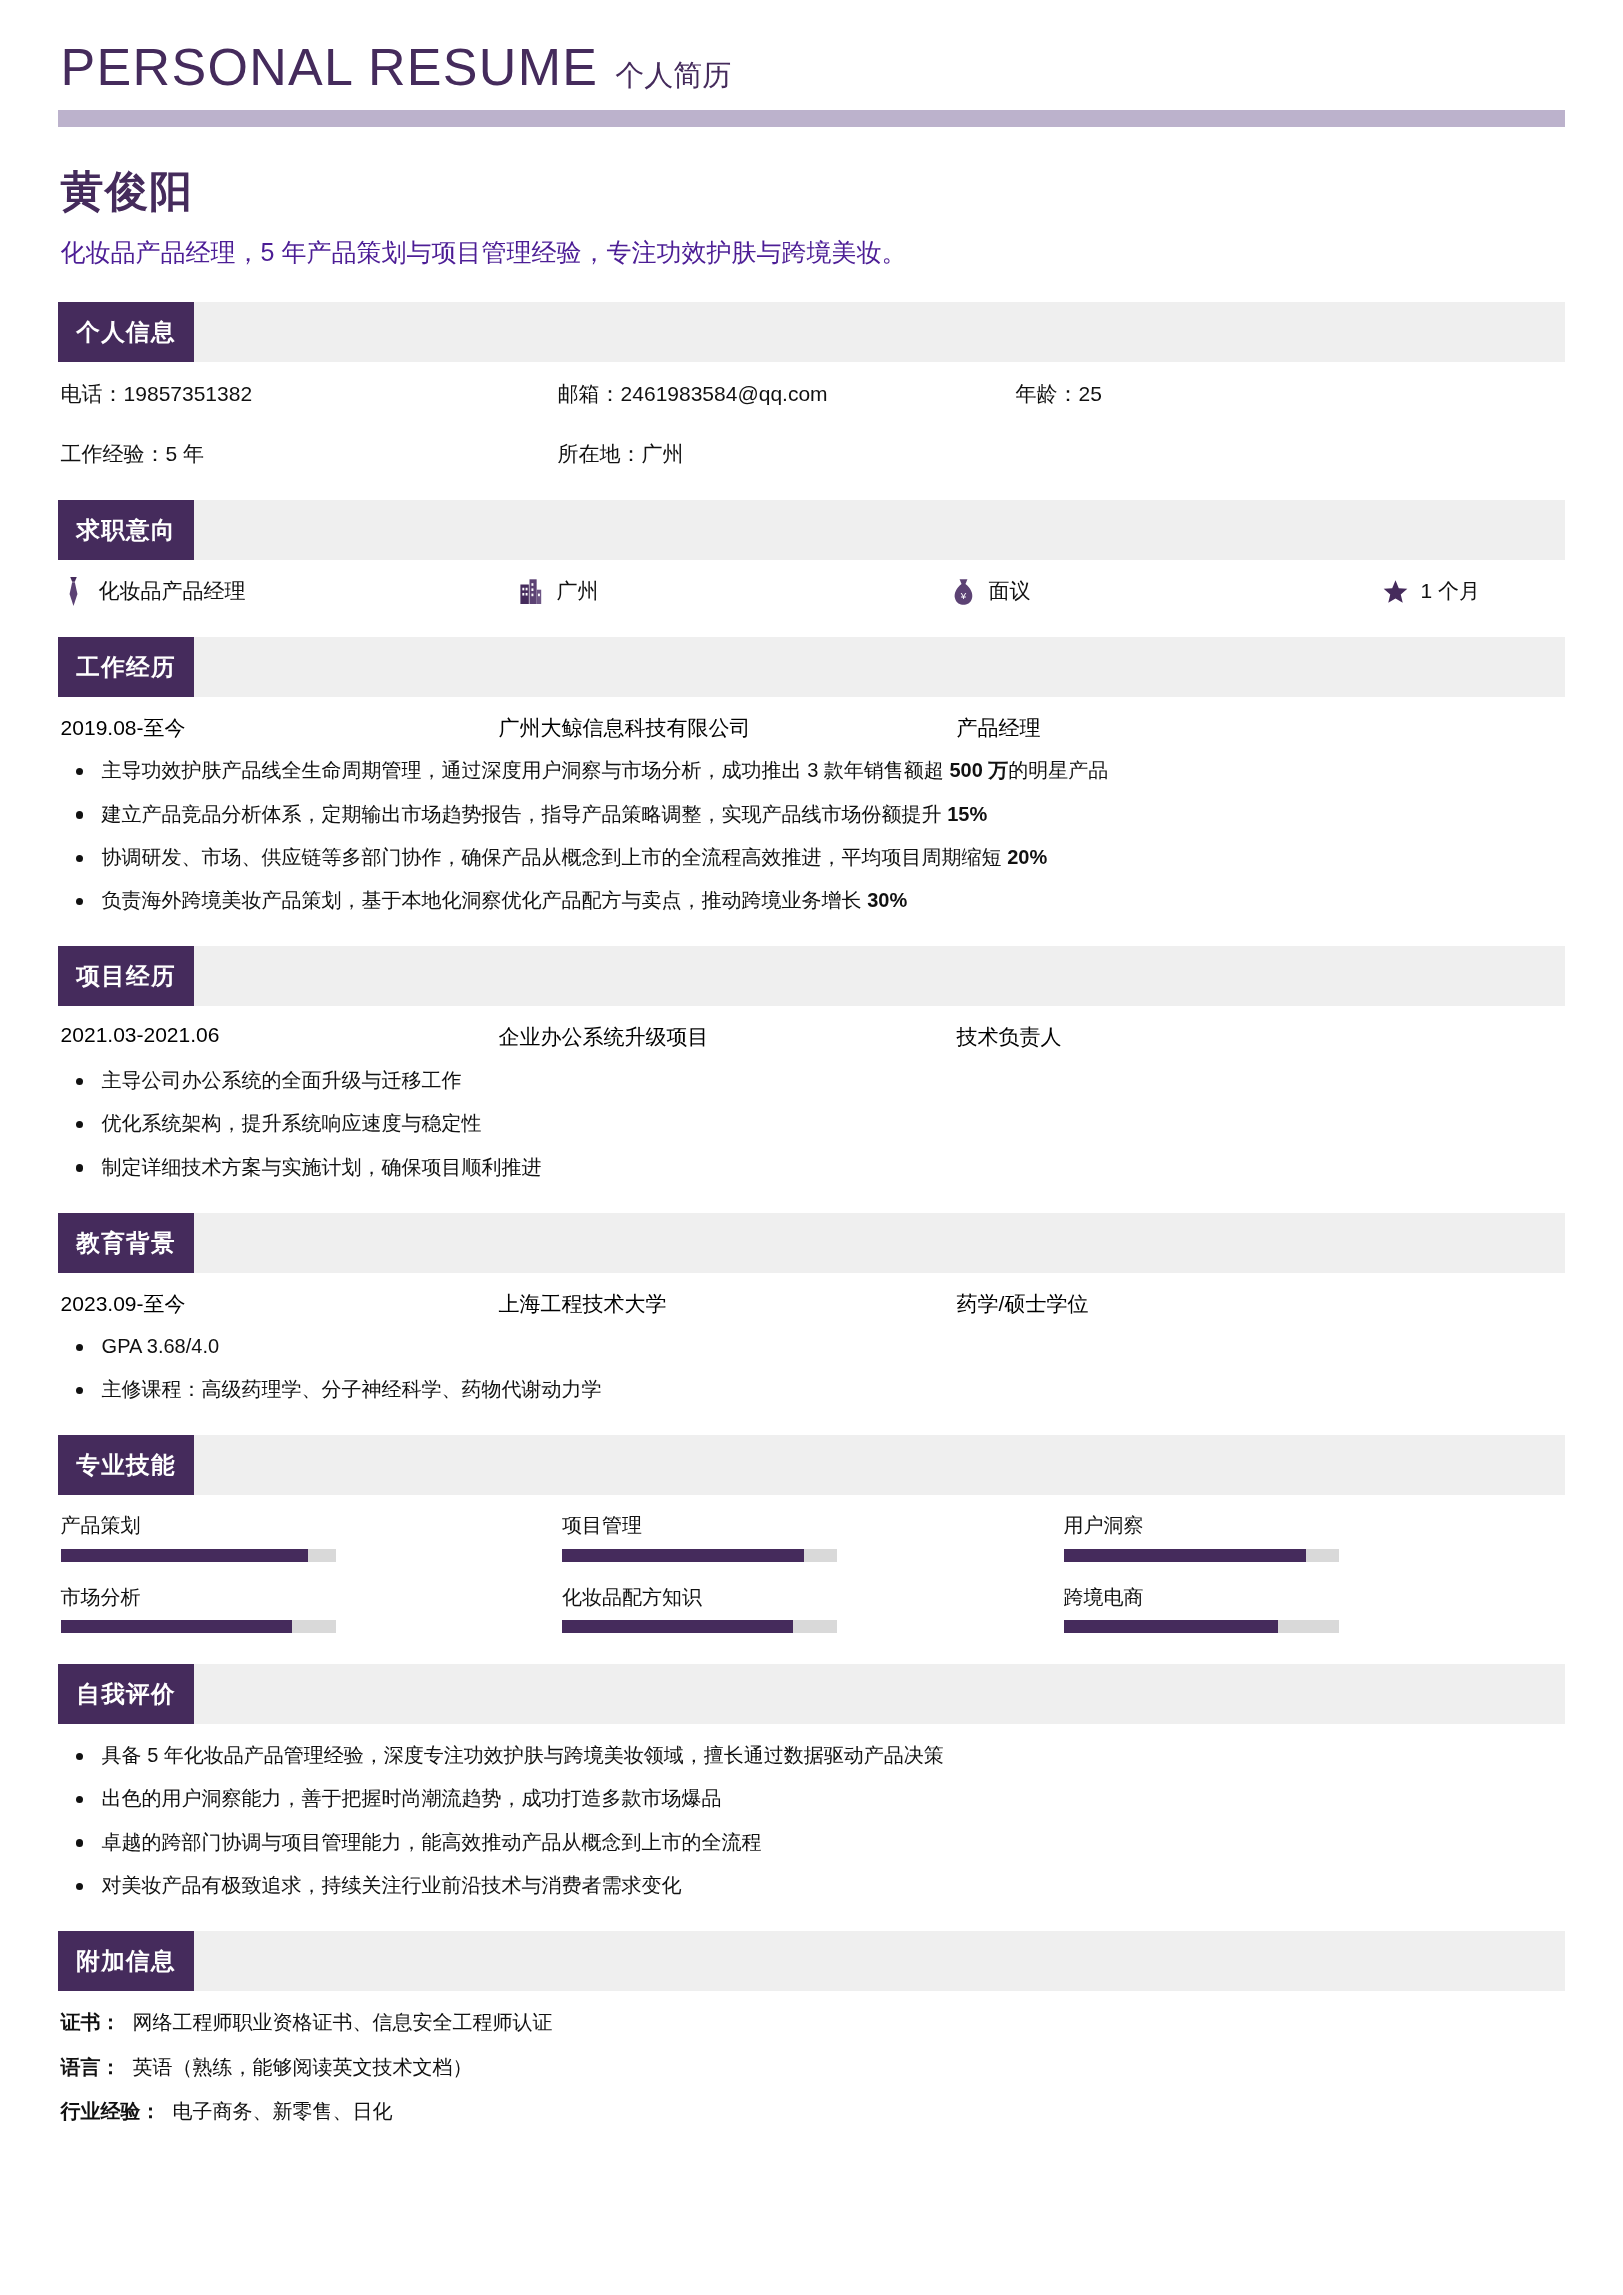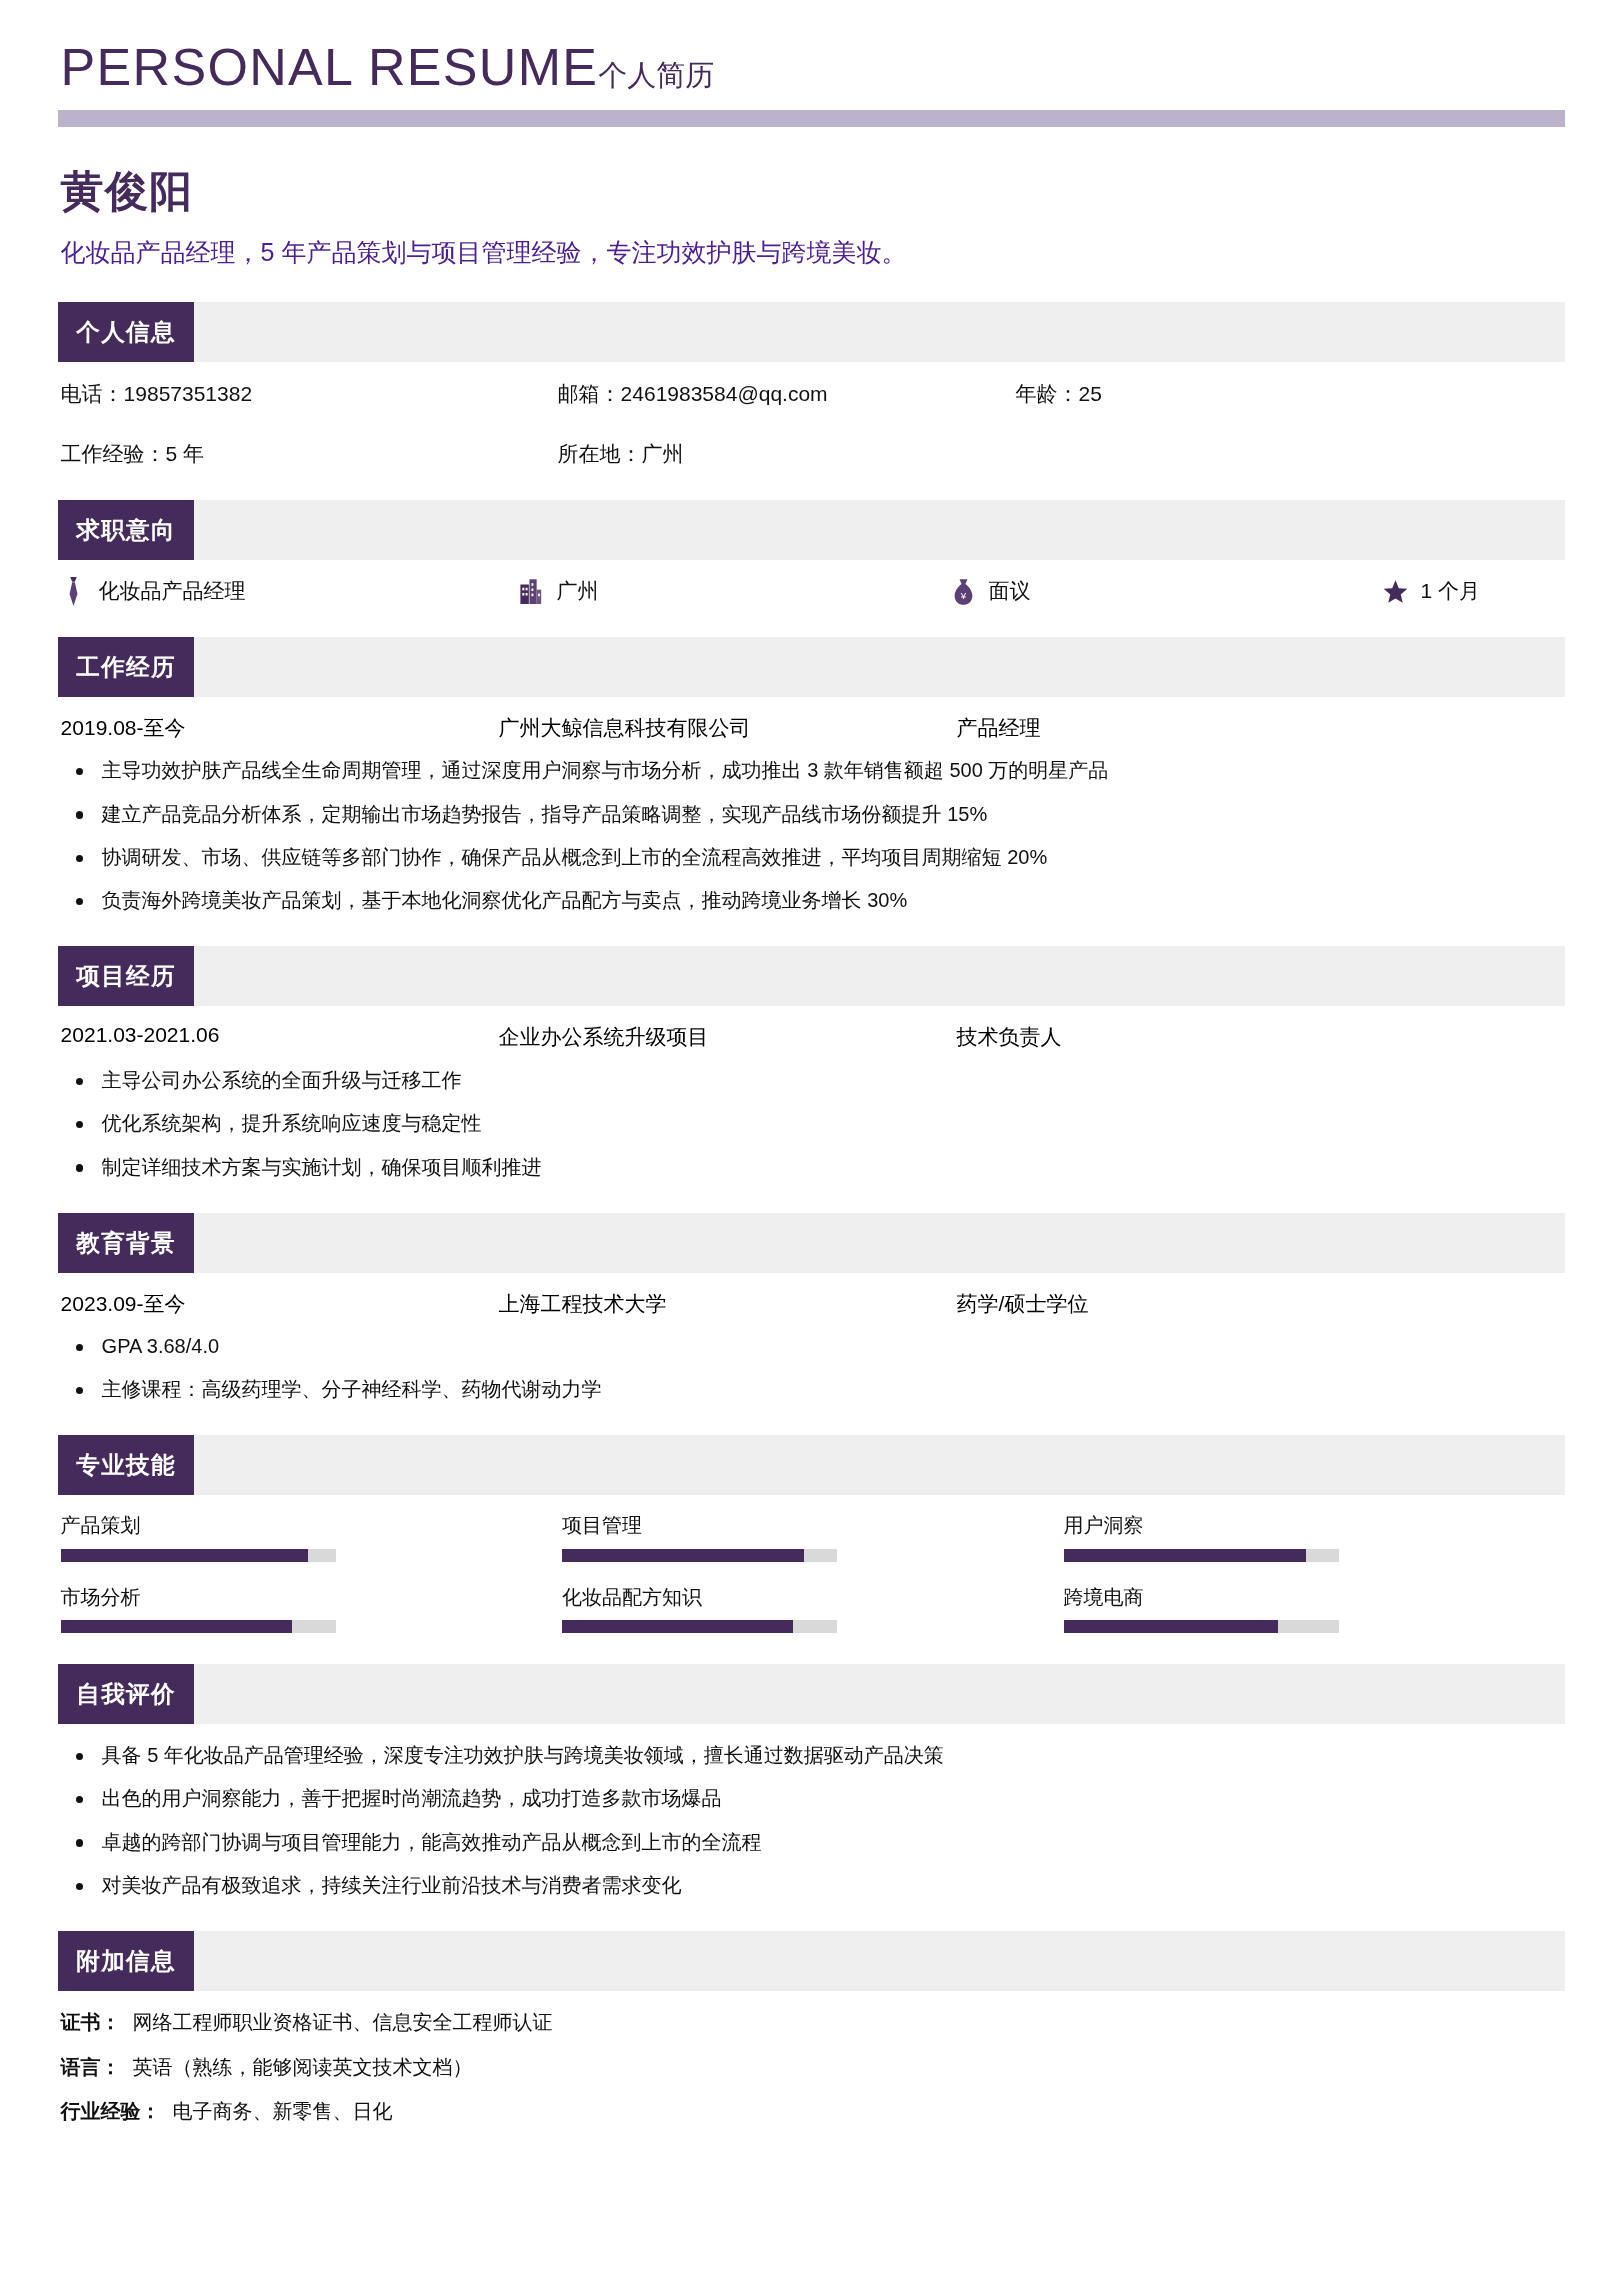--- a/index.html
+++ b/index.html
@@ -23,20 +23,21 @@
     min-height:2295px;
     background:#fff;
     padding:41px 58px 46px 58px;
   }
 
   
   .masthead{
     padding-left:2.6px;
     display:flex;
     align-items:baseline;
+    gap:17px;
   }
   .masthead-en{
     font-size:52px;
     letter-spacing:1.3px;
     color:var(--accent);
     font-weight:400;
     line-height:1;
     white-space:nowrap;
   }
   .masthead-cn{
@@ -154,21 +155,21 @@
   }
   ul.bullets li:last-child{margin-bottom:0;}
   ul.bullets li::before{
     content:"";
     position:absolute;
     left:15.7px;top:11.8px;
     width:7.2px;height:7.2px;
     border-radius:50%;
     background:#111;
   }
-  b{font-weight:normal;}
+  b{font-weight:bold;}
 
   
   .skills-grid{
     display:grid;
     grid-template-columns:repeat(3,1fr);
     column-gap:0;
     row-gap:22px;
     padding-left:2.6px;
   }
   .skill{width:458px;}

